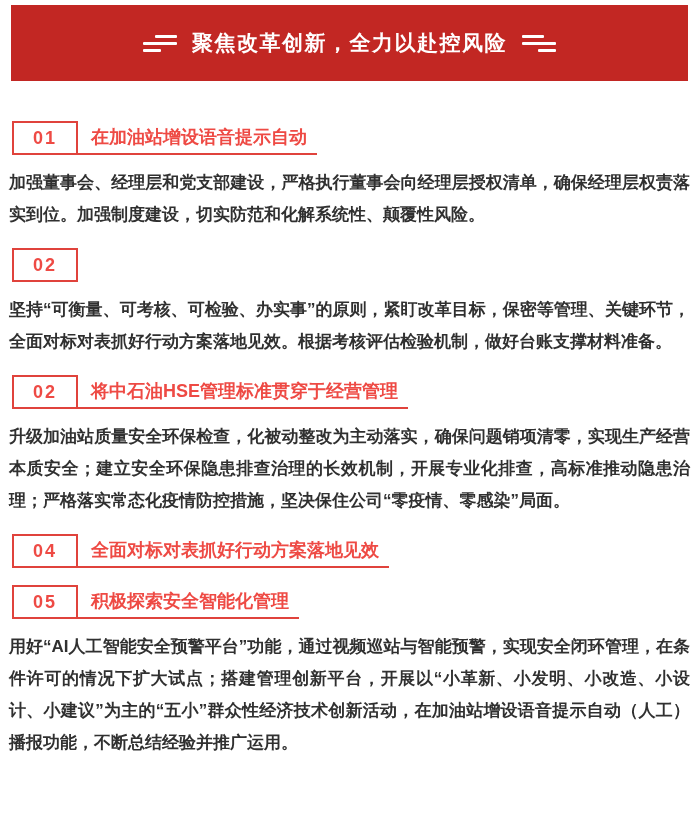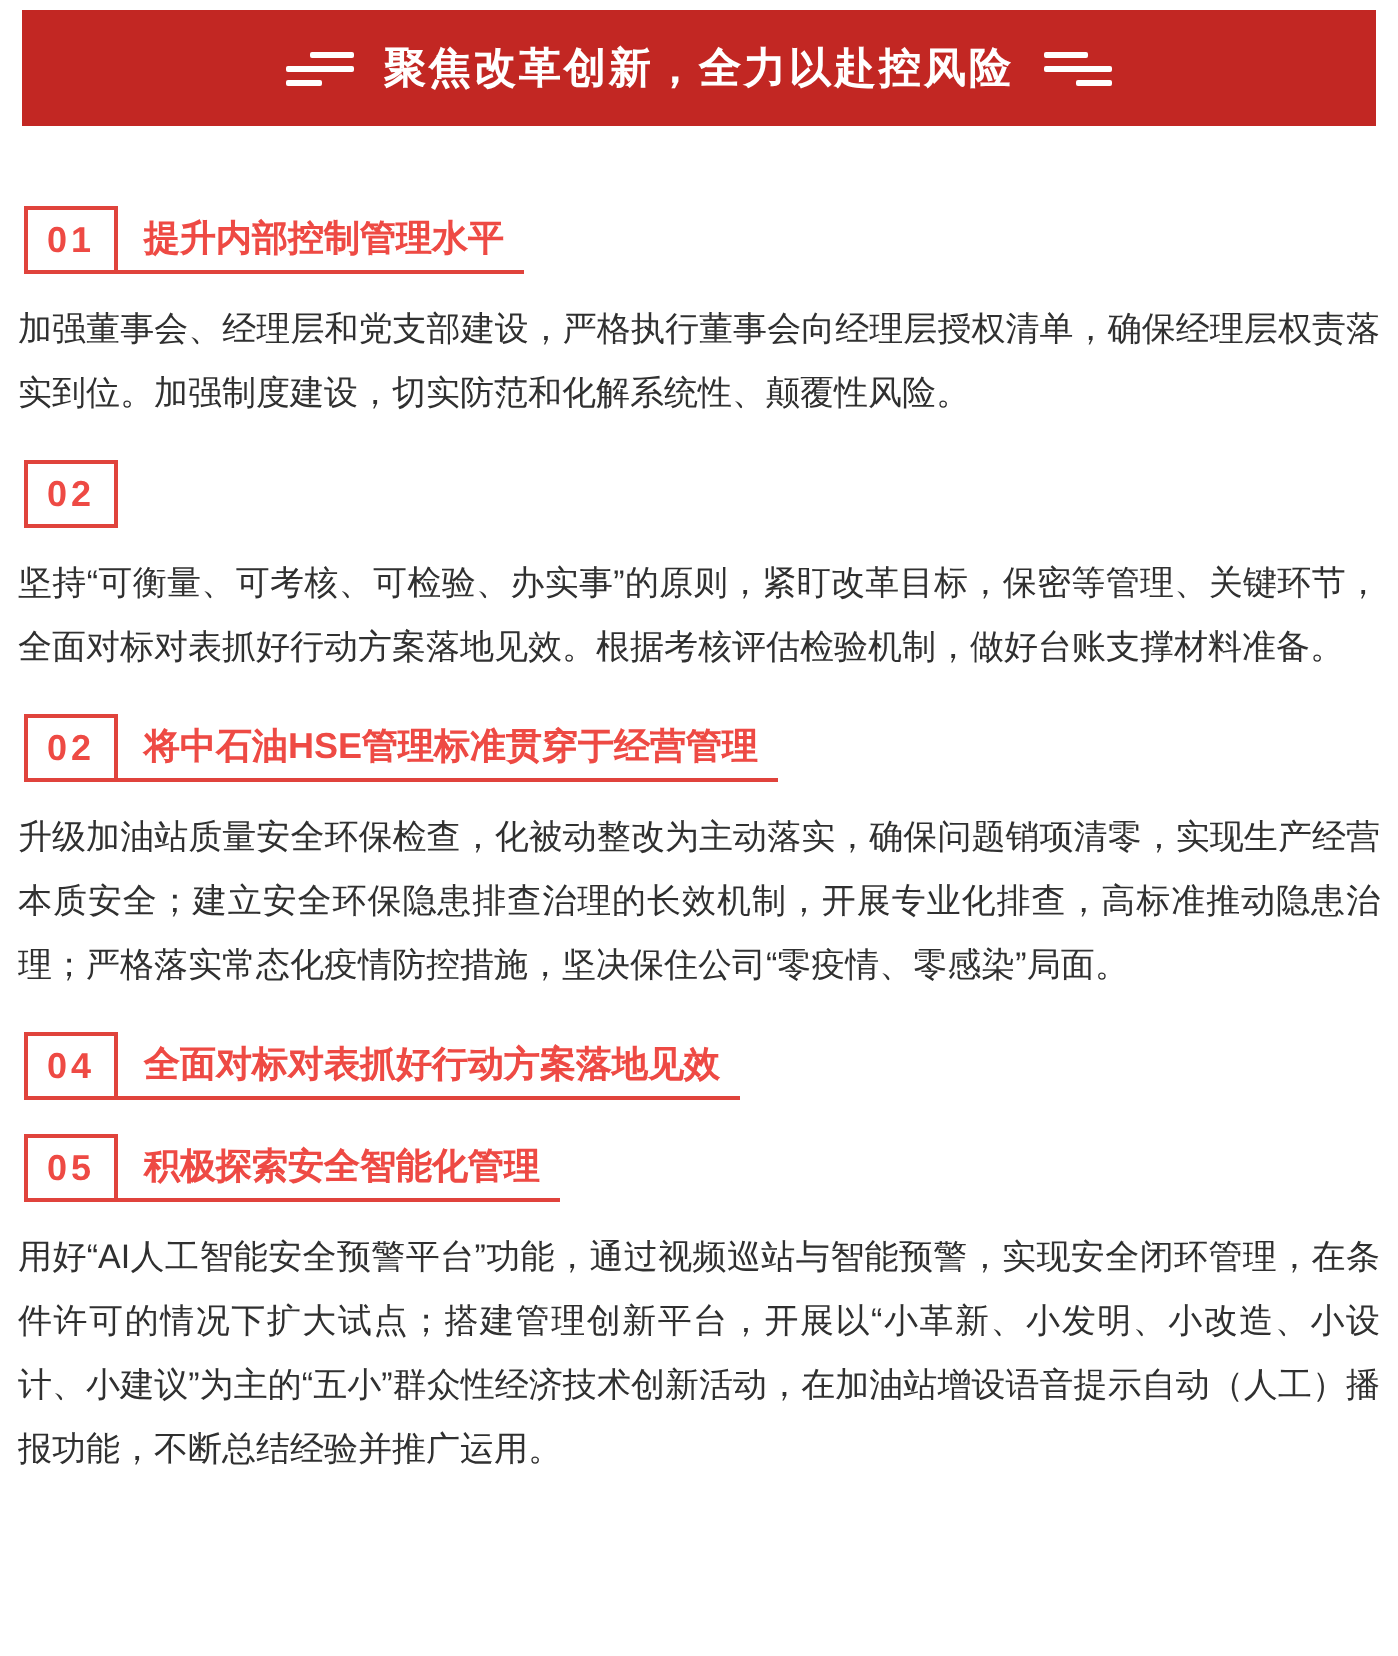--- a/index.html
+++ b/index.html
@@ -8,21 +8,21 @@
     min-height: 828px;
     background: #ffffff;
     font-family: "Liberation Sans", sans-serif;
     -webkit-font-smoothing: antialiased;
   }
   .page { width: 699px; overflow: hidden; }
 
   
   .banner {
     margin: 5px 11px 0 11px;
-    height: 58px;
+    height: 76px;
     background: #c22723;
     display: flex;
     align-items: center;
     justify-content: center;
     gap: 15px;
     font-family: Liberation Mono, monospace;
   }
   .banner-title {
     color: #ffffff;
     font-weight: bold;
@@ -42,21 +42,21 @@
   
   .sec-head {
     display: flex;
     width: fit-content;
     align-items: stretch;
     border-bottom: 2px solid #e0433c;
     margin: 17px 0 0 12px;
   }
   .sec-head.first { margin-top: 40px; }
   .num-box {
-    width: 47px;
+    width: 66px;
     height: 32px;
     border: 2px solid #e0433c;
     border-bottom: none;
     display: flex;
     align-items: center;
     justify-content: center;
     color: #ee4a44;
     font-weight: bold;
     font-size: 18px;
     letter-spacing: 2px;
@@ -73,20 +73,21 @@
   }
 
   
   .sec-body {
     margin: 12px 9px 0 9px;
     font-size: 17px;
     line-height: 32px;
     color: #303030;
     text-align: justify;
     text-justify: inter-ideograph;
+    font-weight: bold;
   }
 </style>
 </head>
 <body>
 
 <div class="page">
 
   <div class="banner">
     <span class="deco deco-left">
       <i class="l1"></i>
@@ -96,21 +97,21 @@
     <span class="banner-title">聚焦改革创新，全力以赴控风险</span>
     <span class="deco deco-right">
       <i class="l1"></i>
         <i class="l2"></i>
         <i class="l3"></i>
     </span>
   </div>
 
   <div class="sec-head first">
     <div class="num-box">01</div>
-    <div class="sec-title">提升内部控制管理水平</div>
+    <div class="sec-title">在加油站增设语音提示自动</div>
   </div>
   <p class="sec-body">加强董事会、经理层和党支部建设，严格执行董事会向经理层授权清单，确保经理层权责落实到位。加强制度建设，切实防范和化解系统性、颠覆性风险。</p>
 
   <div class="sec-head">
     <div class="num-box">02</div>
   </div>
   <p class="sec-body">坚持“可衡量、可考核、可检验、办实事”的原则，紧盯改革目标，保密等管理、关键环节，全面对标对表抓好行动方案落地见效。根据考核评估检验机制，做好台账支撑材料准备。</p>
 
   <div class="sec-head">
     <div class="num-box">02</div>

